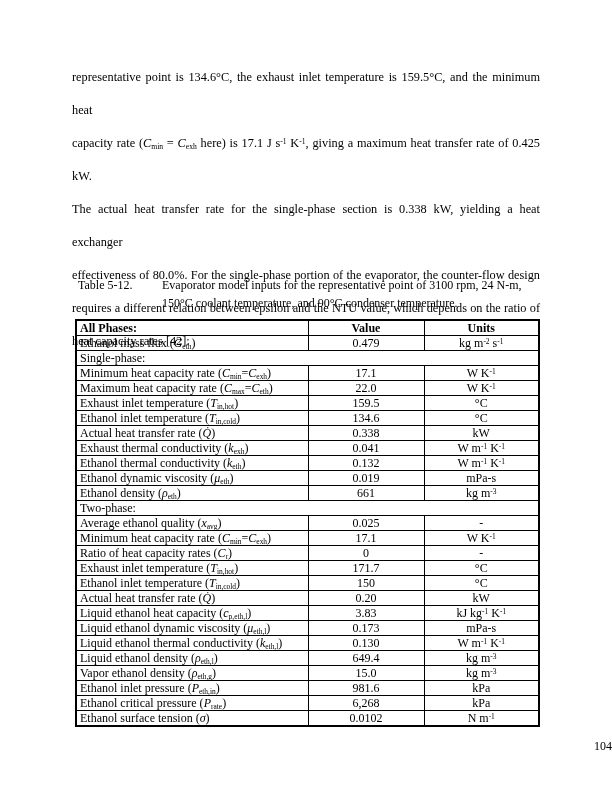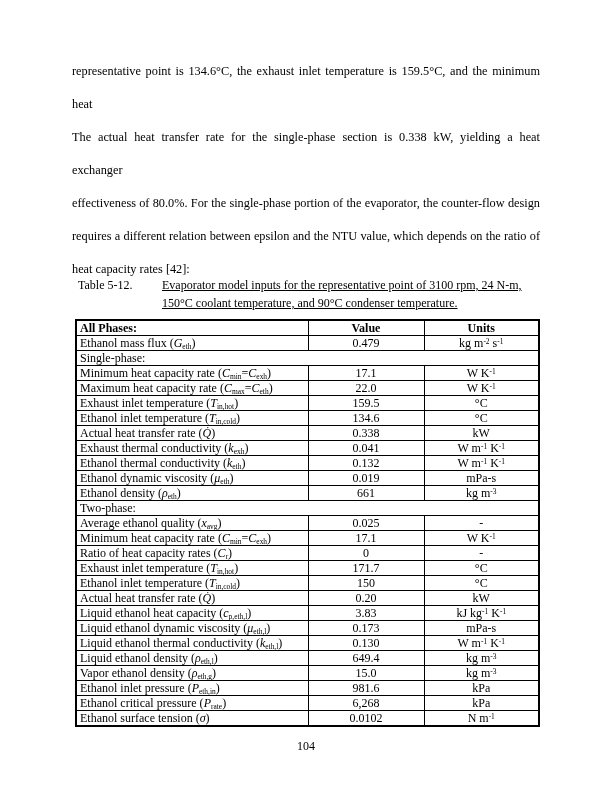--- a/index.html
+++ b/index.html
@@ -6,38 +6,38 @@
   .page {
     position:relative;
     width:612px; height:792px;
     background:#ffffff;
     color:#000;
     font-family:"Liberation Serif", serif;
     overflow:hidden;
   }
   
   .body-text {
-    position:absolute; left:72px; top:55px; width:468px;
+    position:absolute; left:72px; top:61px; width:468px;
     font-size:12.3px;
   }
   .pline {
     line-height:33px;
     text-align:justify;
     text-align-last:justify;
   }
   .pline:last-child { text-align-last:left; }
 
   
   .caption {
     position:absolute; left:78px; top:277px; width:461px;
     font-size:12px;
     display:flex;
   }
   .cap-label { flex:0 0 84px; line-height:17.5px; }
-  .cap-text { flex:1;text-decoration:underline; }
+  .cap-text { flex:1; }
   .cap-line { display:block; line-height:17.5px; }
 
   
   .table-wrap { position:absolute; left:75px; top:319px; }
   table.params {
     border-collapse:collapse;
     table-layout:fixed;
     width:463px;
     font-size:12px;
     border:2px solid #000;
@@ -58,31 +58,32 @@
   td.c2, td.c3 { text-align:center;margin-left:36px; }
   td.sec { font-weight:bold; text-align:left; }
 
   sub, sup { font-size:0.62em; line-height:0; vertical-align:baseline; position:relative; }
   sup { top:-0.45em; }
   sub { top:0.28em; }
 
   
   .page-number {
     position:absolute; left:0; top:739px; width:100%;
-    text-align:center; font-size:12px;
+    text-align:right; font-size:12px;
   }
 </style>
 </head>
 <body>
 
 <div class="page">
 
   <div class="body-text">
 
   <div class="pline">representative point is 134.6°C, the exhaust inlet temperature is 159.5°C, and the minimum heat</div>
+      <div class="pline">capacity rate (<i>C</i><sub>min</sub> = <i>C</i><sub>exh</sub> here) is 17.1 J s<sup>-1</sup> K<sup>-1</sup>, giving a maximum heat transfer rate of 0.425 kW.</div>
       <div class="pline">The actual heat transfer rate for the single-phase section is 0.338 kW, yielding a heat exchanger</div>
       <div class="pline">effectiveness of 80.0%. For the single-phase portion of the evaporator, the counter-flow design</div>
       <div class="pline">requires a different relation between epsilon and the NTU value, which depends on the ratio of</div>
       <div class="pline">heat capacity rates [42]:</div>
     </div>
 
   <div class="caption">
     <span class="cap-label">Table 5-12.</span>
     <span class="cap-text">
       <span class="cap-line">Evaporator model inputs for the representative point of 3100 rpm, 24 N-m,</span>

